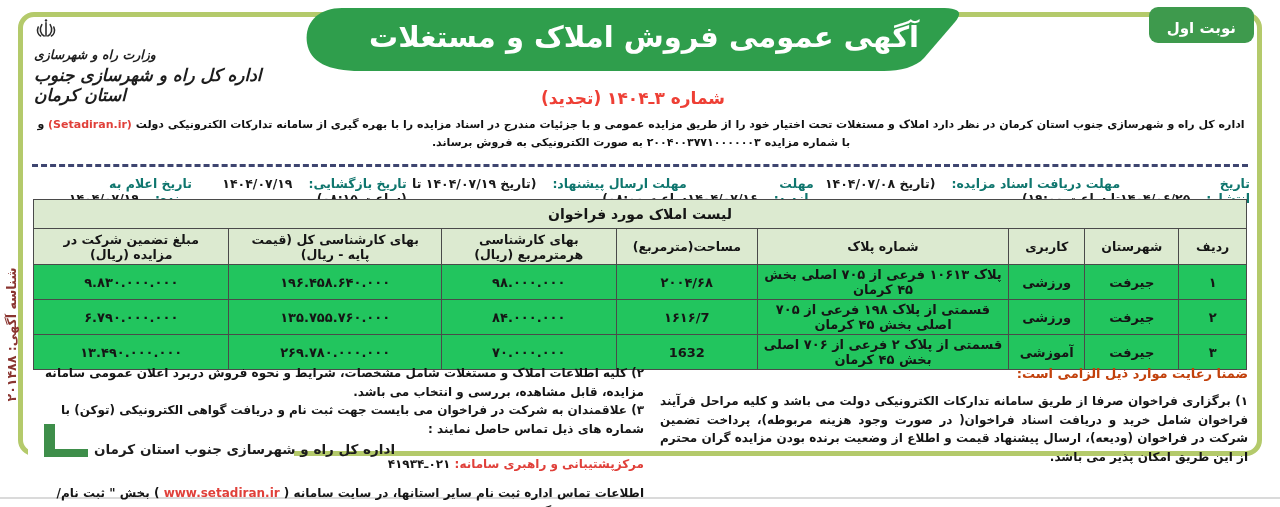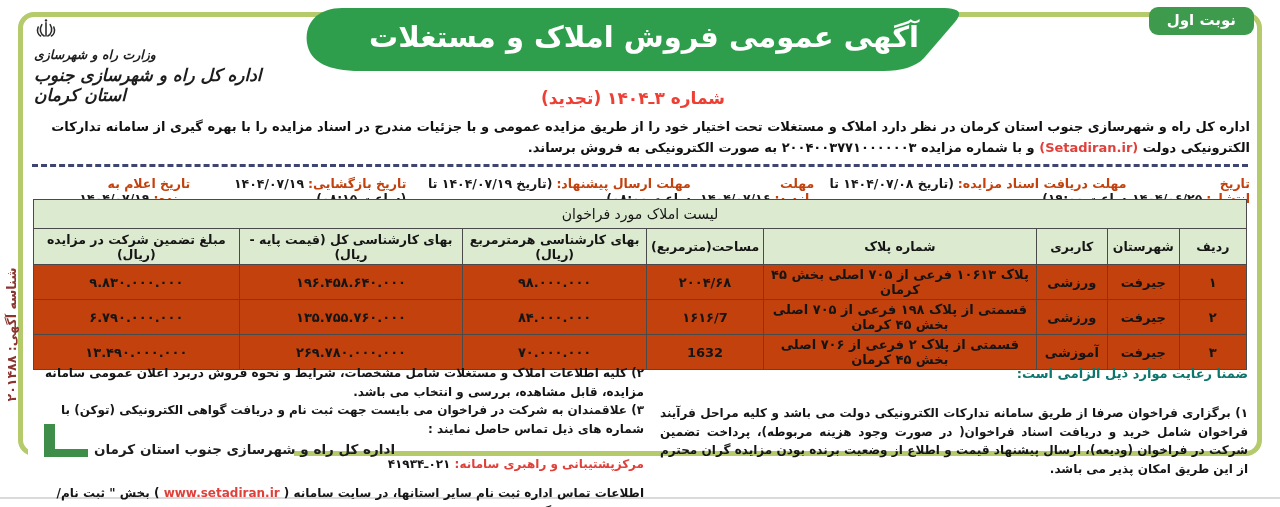--- a/index.html
+++ b/index.html
@@ -8,63 +8,63 @@
 
   
   .frame { position:absolute; left:18px; top:12px; width:1244px; height:444px;
            border:5px solid #b4ca6b; border-radius:16px; z-index:1; }
   .frame-mask { position:absolute; left:28px; top:430px; width:266px; height:32px; background:#fff; z-index:2; }
   .corner-mark { position:absolute; left:44px; top:424px; width:44px; height:33px;
                  border-left:11px solid #3e8e4a; border-bottom:8px solid #3e8e4a; z-index:3; }
 
   
   .badge { position:absolute; right:26px; top:7px; z-index:4; background:#3e9a4d; color:#fff;
-           font-weight:bold; font-size:15px; padding:4px 18px 6px; border-radius:9px; }
+           font-weight:bold; font-size:15px; padding:12px 18px 6px; border-radius:9px; }
 
   
   .banner { position:absolute; left:302px; top:5px; width:662px; height:72px; z-index:4; }
   .banner svg { position:absolute; inset:0; width:100%; height:100%; }
   .banner-text { position:absolute; inset:0 18px 8px 40px; display:flex; align-items:center; justify-content:center;
                  color:#ffffff; font-size:29px; font-weight:bold; letter-spacing:0; }
   .subtitle { position:absolute; left:302px; top:88px; width:662px; text-align:center;
               color:#ee3f35; font-weight:bold; font-size:17px; z-index:3; }
 
   
   .org { position:absolute; left:34px; top:18px; width:272px; text-align:left; color:#1d1d1d; z-index:3; }
   .org .emblem { height:24px; }
   .org-line1 { font-family:"DejaVu Serif", serif; font-style:italic; font-weight:bold; font-size:12.5px; margin-top:1px; }
   .org-line2 { font-family:"DejaVu Serif", serif; font-style:italic; font-weight:bold; font-size:17px; margin-top:3px; }
 
   
-  .intro { position:absolute; left:32px; right:30px; top:116px; z-index:3; font-size:13px; font-weight:bold;
-           color:#111; text-align:right; line-height:1.65; }
+  .intro { position:absolute; left:32px; right:30px; top:116px; z-index:3; font-size:11px; font-weight:bold;
+           color:#111; text-align:center; line-height:1.65; }
   .red { color:#e0403a; }
   .ltr { direction:ltr; unicode-bidi:isolate; }
 
   .dashes { position:absolute; left:32px; right:32px; top:164px; border-top:3px dashed #3e4570; z-index:3; }
 
   
   .deadlines { position:absolute; left:30px; right:30px; top:176px; z-index:3; display:flex;
                justify-content:space-between; align-items:baseline; font-size:12.5px; font-weight:bold; }
-  .deadlines .lab { color:#c2410c; margin-left:4px; }
+  .deadlines .lab { color:#0f766e; margin-left:16px; }
   .deadlines .val { color:#1a1a1a; }
 
   
   table.tbl { position:absolute; left:33px; top:199px; width:1214px; z-index:3; border-collapse:collapse; }
   .tbl td, .tbl th { border:1px solid #4a4a4a; text-align:center; vertical-align:middle; }
-  .tbl .title-cell { background:#dcead0; font-size:14px; font-weight:normal; height:29px; color:#151515; }
-  .tbl th { background:#dcead0; font-size:12.5px; font-weight:bold; height:36px; padding:2px 4px; color:#151515; }
-  .tbl td.data { background:#c2410c; font-size:13px; font-weight:bold; height:33px; padding:2px 4px; color:#151515; }
+  .tbl .title-cell { background:#dcead0; font-size:14px; font-weight:bold; height:29px; color:#151515; }
+  .tbl th { background:#dcead0; font-size:12.5px; font-weight:bold; height:36px; padding:2px 16px; color:#151515; }
+  .tbl td.data { background:#22c55e; font-size:13px; font-weight:bold; height:33px; padding:2px 4px; color:#151515; }
 
   
   .notes { position:absolute; left:32px; right:32px; top:364px; z-index:3; display:flex; gap:16px;
            font-size:12px; font-weight:bold; color:#151515; line-height:1.55; }
   .notes .col-r { width:49%; }
   .notes .col-l { width:51%; }
-  .notes-heading { color:#0f766e; font-size:13px; margin-bottom:20px; }
+  .notes-heading { color:#c2410c; font-size:13px; margin-bottom:8px; }
   .note-just { text-align:justify; }
   .contact-line { margin-top:17px; }
   .registry-line { margin-top:10px; }
 
   
   .footer-org { position:absolute; left:94px; top:441px; z-index:4; font-size:13.5px; font-weight:bold;
                 white-space:nowrap; color:#1d1d1d; }
 
   
   .vertical-id { position:absolute; left:-84px; top:327px; width:190px; text-align:center; z-index:3;

